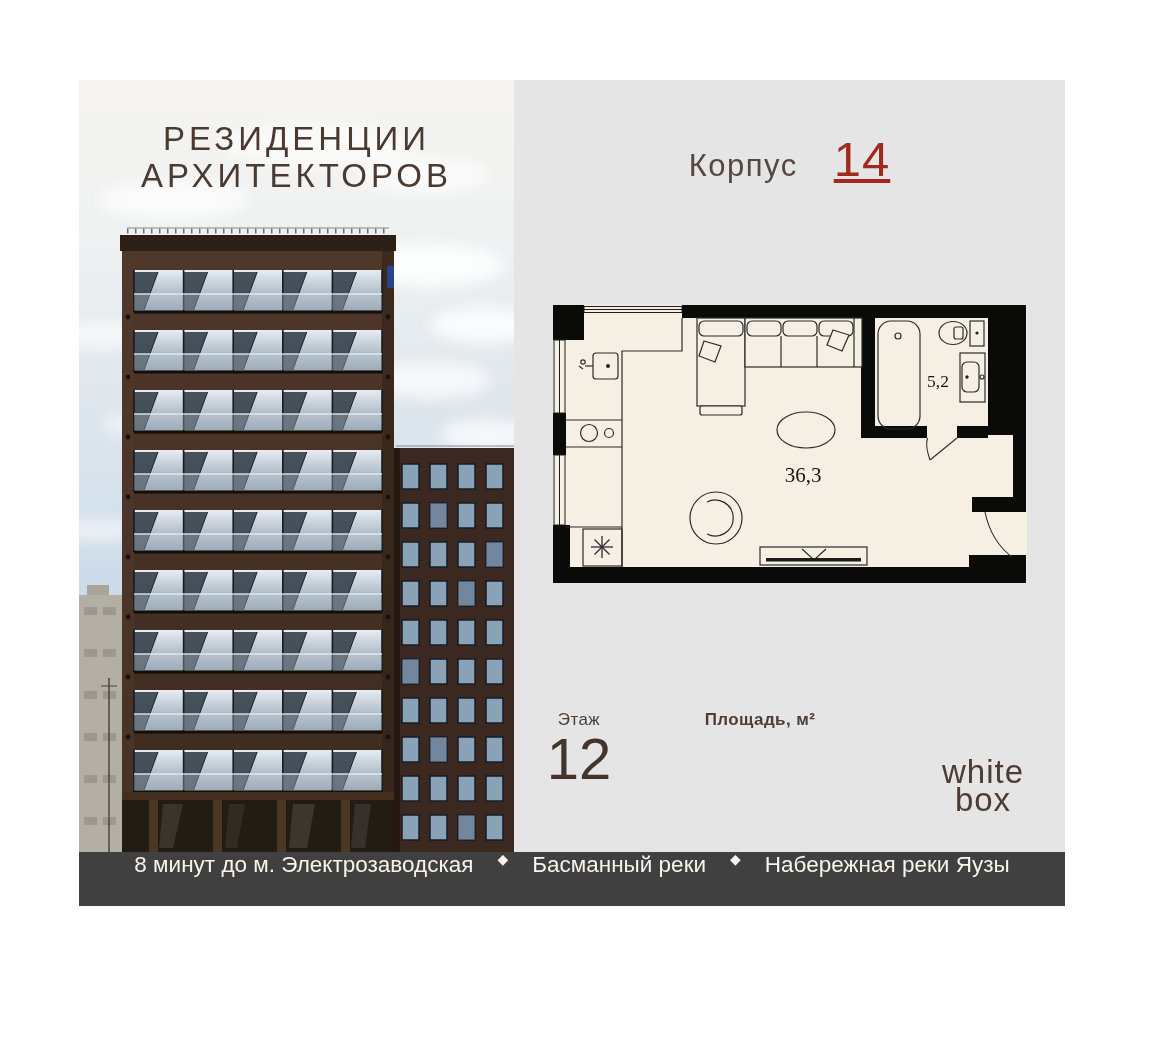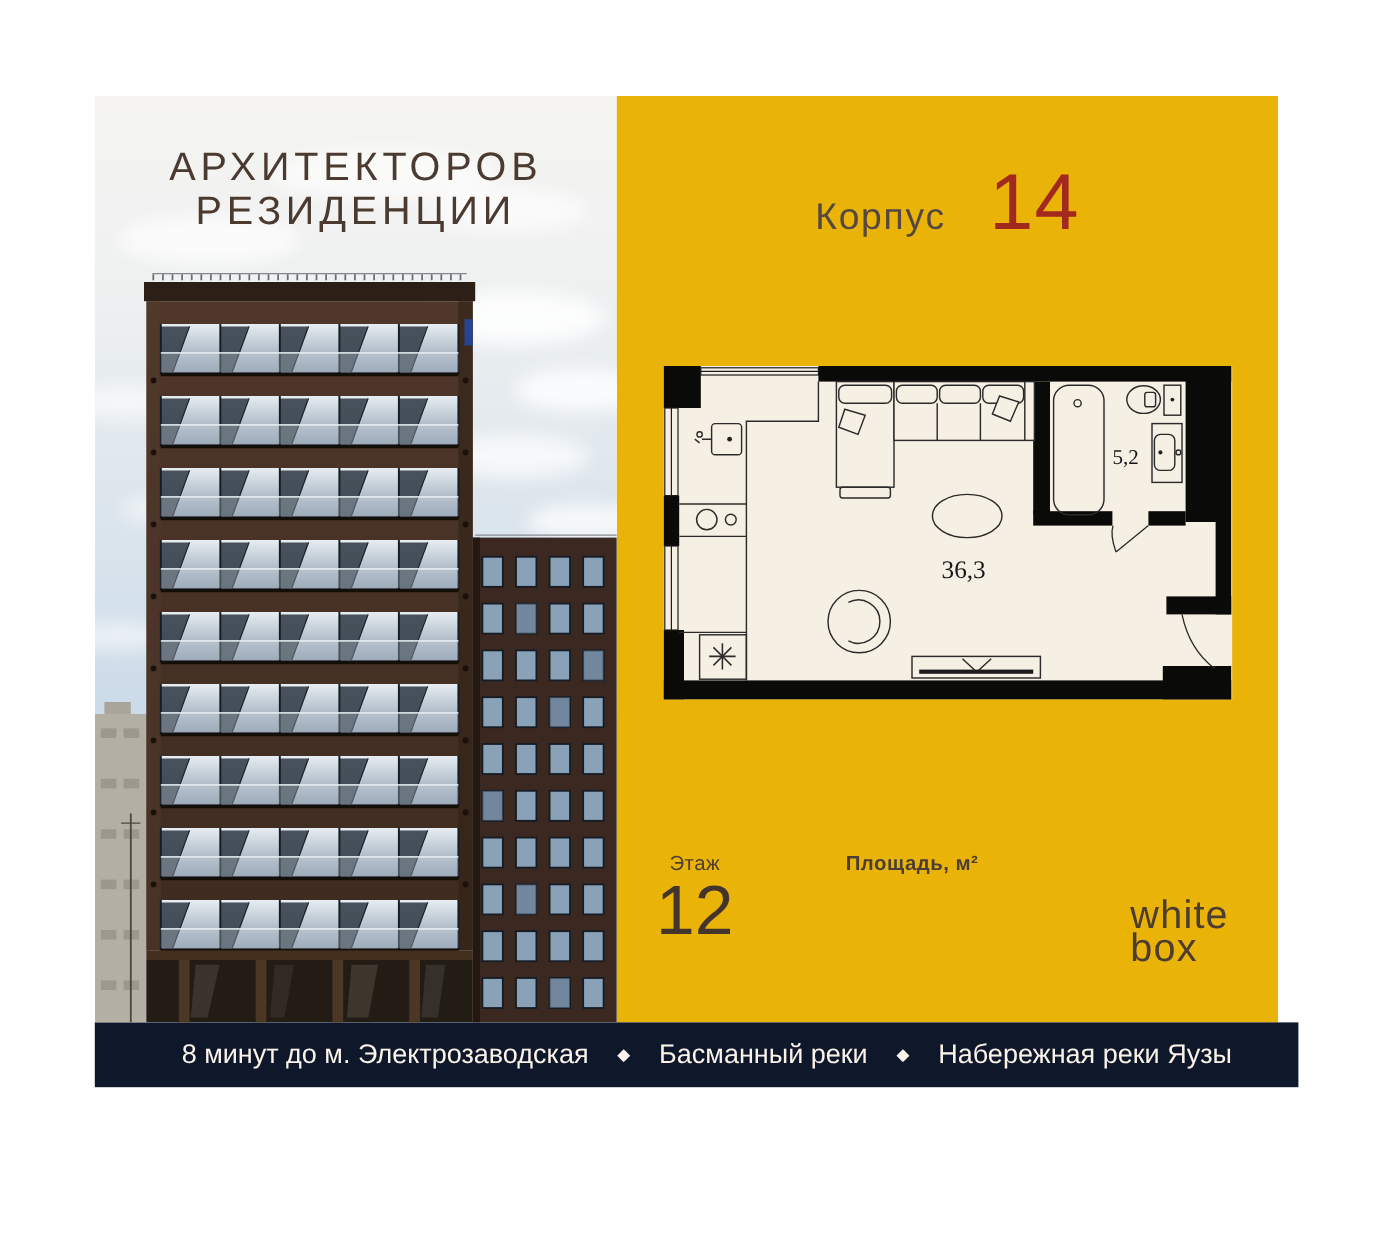--- a/index.html
+++ b/index.html
@@ -5,34 +5,34 @@
   html,body{margin:0;padding:0;}
   body{width:1150px;height:1040px;background:#ffffff;font-family:"Liberation Sans",sans-serif;}
   .page{position:relative;width:1150px;height:1040px;background:#ffffff;overflow:hidden;}
   .card{position:absolute;left:79px;top:80px;width:986px;height:826px;}
   
   .photo{position:absolute;left:0;top:0;width:435px;height:772px;overflow:hidden;}
   .photo svg{display:block;}
   .photo-title{position:absolute;top:40px;left:0;width:100%;text-align:center;
     color:#4a3a30;font-size:33px;line-height:37px;letter-spacing:4px;font-weight:400;}
   
-  .panel{position:absolute;left:435px;top:0;width:551px;height:772px;background:#eab308;}
+  .panel{position:absolute;left:435px;top:0;width:551px;height:772px;background:#e5e5e5;}
   .korpus{position:absolute;top:55px;left:0;right:0;display:flex;justify-content:center;
     align-items:baseline;gap:36px;}
   .k-label{font-size:31px;color:#564840;letter-spacing:1.5px;line-height:1;}
-  .k-num{font-size:66px;color:#a1291e;letter-spacing:1px;line-height:1;}
+  .k-num{font-size:49px;color:#a1291e;letter-spacing:1px;line-height:1;text-decoration:underline;}
   .plan-wrap{position:absolute;left:39px;top:225px;width:474px;height:278px;}
   .col{position:absolute;transform:translateX(-50%);text-align:center;}
   .col-label{font-size:17px;color:#4c3e35;letter-spacing:.4px;white-space:nowrap;}
   .col-value{font-size:58px;color:#43352c;line-height:1;}
-  .finish{position:absolute;transform:translateX(-50%);text-align:left;
-    color:#4c3c32;font-size:33px;line-height:28px;letter-spacing:1px;}
+  .finish{position:absolute;transform:translateX(-50%);text-align:center;
+    color:#4c3c32;font-size:33px;line-height:28px;letter-spacing:1px;margin-top:10px;}
   
-  .redbar{position:absolute;left:0;top:772px;width:100%;height:54px;background:#0f172a;
-    display:flex;align-items:center;justify-content:center;color:#faf3ea;font-size:22.5px;padding-left:17px;}
+  .redbar{position:absolute;left:0;top:772px;width:100%;height:54px;background:#404040;
+    display:flex;justify-content:center;color:#faf3ea;font-size:22.5px;}
   .redbar .diamond{font-size:14px;margin:0 24px;position:relative;top:-1px;}
   
   .plan-num{font-family:"Liberation Serif",serif;fill:#161616;}
 </style>
 </head>
 <body>
 
 <div class="page">
   <div class="card">
 
@@ -184,22 +184,22 @@
             <rect x="351" y="423" width="17" height="25"></rect>
               <rect x="379" y="501" width="17" height="25"></rect>
             <rect x="323" y="579" width="17" height="25"></rect>
               <rect x="407" y="462" width="17" height="25"></rect>
             <rect x="351" y="657" width="17" height="25"></rect>
               <rect x="379" y="735" width="17" height="25"></rect>
           </g>
         </g>
       </svg>
       <div class="photo-title">
+        <div>РЕЗИДЕНЦИИ</div>
         <div>АРХИТЕКТОРОВ</div>
-        <div>РЕЗИДЕНЦИИ</div>
       </div>
     </div>
 
     <div class="panel">
       <div class="korpus">
         <span class="k-label">Корпус</span>
         <span class="k-num">14</span>
       </div>
 
       <div class="plan-wrap">

